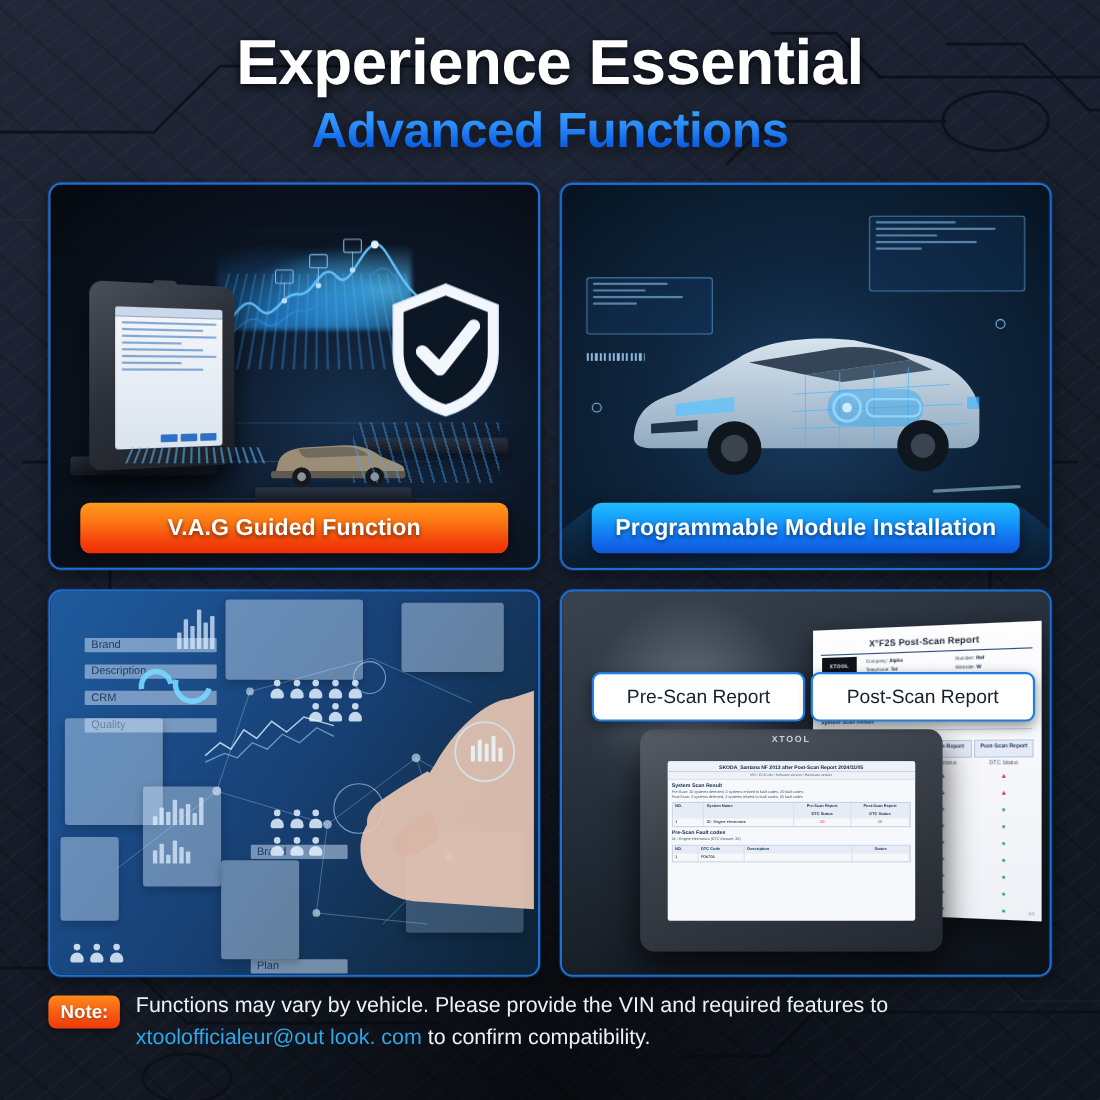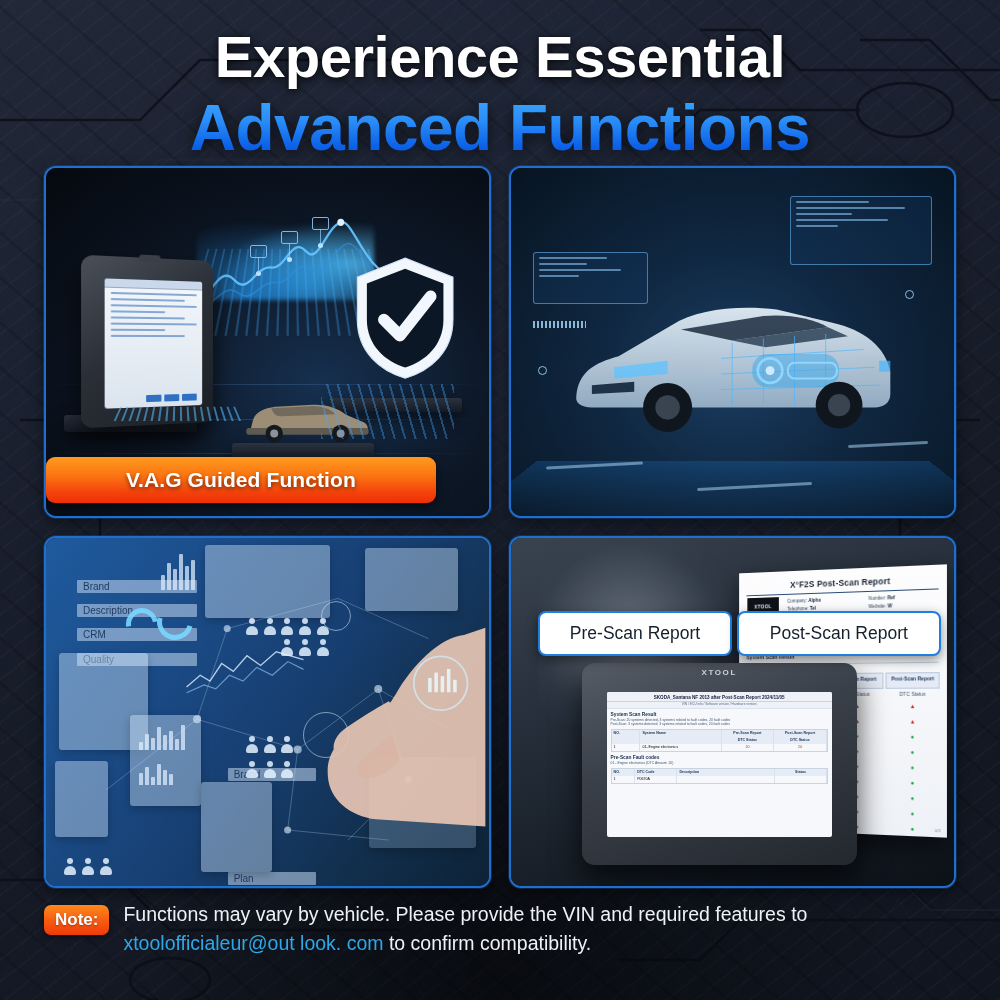--- a/index.html
+++ b/index.html
@@ -38,21 +38,21 @@
   }
 
   
   #header { position:absolute; top:0; left:0; width:1000px; height:162px; text-align:center; }
   .t-line1 {
     font-size:58px; font-weight:bold; color:#fff; letter-spacing:-.5px;
     line-height:1; padding-top:28px;
     text-shadow:0 3px 10px rgba(0,0,0,.75), 0 0 3px rgba(0,0,0,.5);
   }
   .t-line2 {
-    font-size:64px; font-weight:bold; line-height:1; margin-top:10px;
+    font-size:45px; font-weight:bold; line-height:1; margin-top:10px;
     letter-spacing:-.5px;
     background:linear-gradient(180deg,#3aa6ff 0%, #2b8ef8 38%, #0c62e8 78%, #0a52d8 100%);
     -webkit-background-clip:text; background-clip:text; color:transparent;
     -webkit-text-fill-color:transparent;
     filter:drop-shadow(0 3px 8px rgba(0,0,0,.7));
   }
 
   
   #grid {
     position:absolute; left:44px; top:166px; width:912px; height:722px;
@@ -60,21 +60,21 @@
     gap:18px;
   }
   .panel {
     position:relative; border:2px solid #1f6fd0; border-radius:12px;
     overflow:hidden; background:#0a0f18;
     box-shadow:0 0 0 1px rgba(30,110,210,.25), 0 4px 14px rgba(0,0,0,.5);
   }
   .panel-art { position:absolute; inset:0; }
   .panel-btn-wrap {
     position:absolute; left:0; right:0; bottom:13px;
-    display:flex; justify-content:flex-start; pointer-events:none;
+    display:flex; justify-content:center; pointer-events:none;
   }
   .pbtn {
     pointer-events:auto;
     width:88%; height:46px; border-radius:9px; border:0;
     color:#fff; font-size:21px; font-weight:bold; letter-spacing:.1px;
     display:flex; align-items:center; justify-content:center;
     text-shadow:0 2px 4px rgba(0,0,0,.55);
     box-shadow:0 4px 12px rgba(0,0,0,.55);
     font-family:"Liberation Sans", sans-serif;
   }
@@ -366,20 +366,23 @@
         <rect x="200" y="78" width="44" height="14" rx="6" fill="none" stroke="#8fd6ff" stroke-width="1.8"></rect>
         <path d="M44 82 L92 76 L92 88 L44 92 Z" fill="#5cc3ff" opacity=".75"></path>
         <path d="M24 98 L62 95 L62 104 L24 106Z" fill="#1e3347"></path>
         <circle cx="92" cy="118" r="22" fill="#10161d"></circle>
           <circle cx="92" cy="118" r="11" fill="#394450"></circle>
         <circle cx="246" cy="116" r="21" fill="#10161d"></circle>
           <circle cx="246" cy="116" r="10" fill="#394450"></circle>
         <path d="M282 76 L292 76 L292 86 L282 86Z" fill="#48b5ff" opacity=".7"></path>
       </svg>
     </div>
+    <div class="panel-btn-wrap">
+      <button class="pbtn blue">Programmable Module Installation</button>
+    </div>
   </div>
 
   <div class="panel">
     <div class="panel-art">
       <div class="p3-bg"></div>
 
       <svg style="position:absolute;inset:0" viewBox="0 0 440 340" preserveAspectRatio="none">
         <g stroke="rgba(200,230,255,.35)" stroke-width=".8" fill="none">
           <path d="M60 250 L150 180 L250 210 L330 150 L400 190"></path>
           <path d="M150 180 L180 90 L290 60 L380 100"></path>

